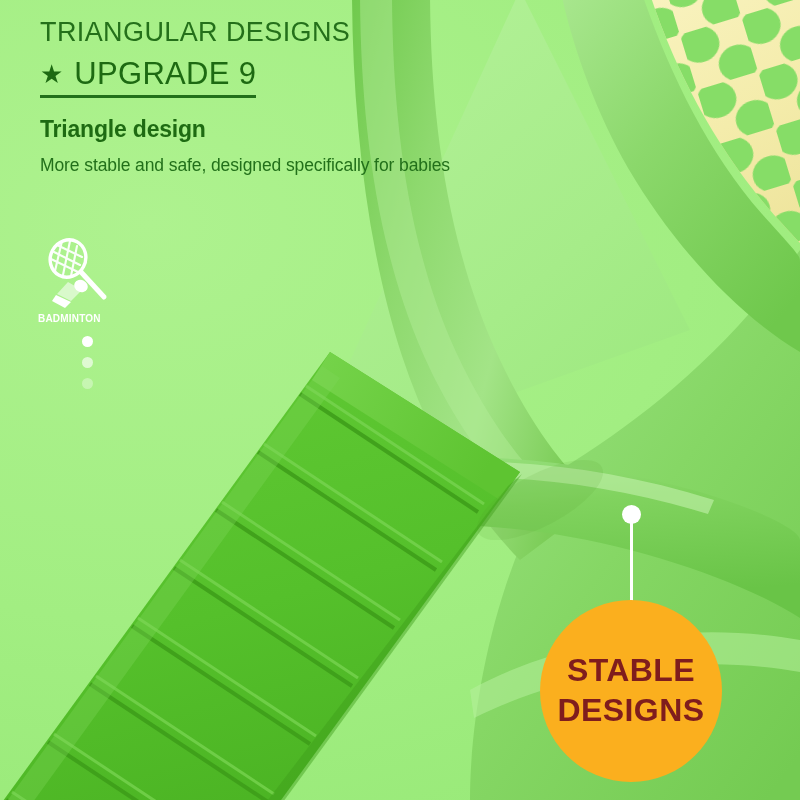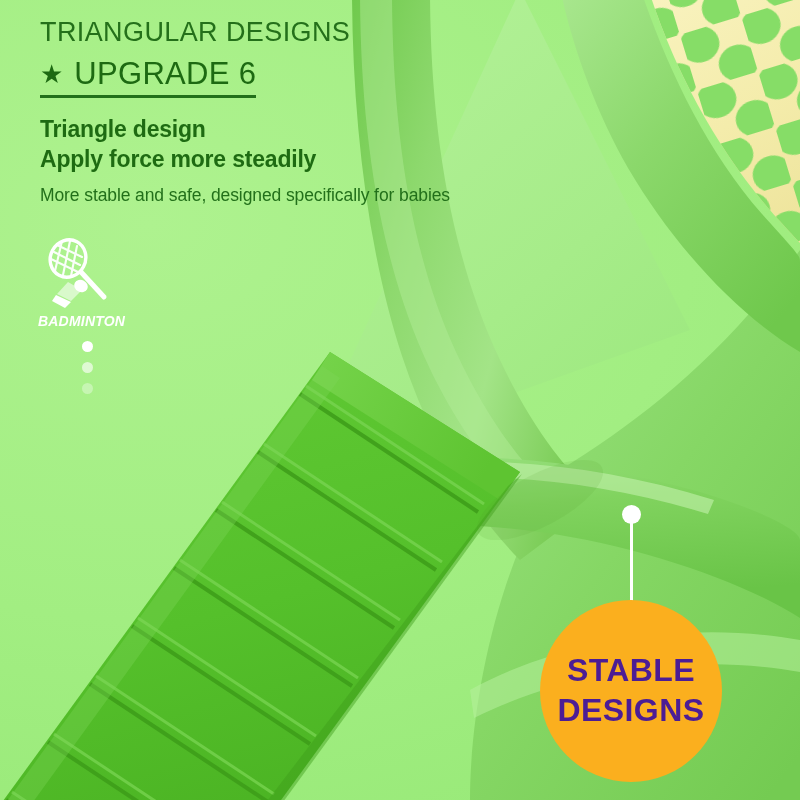--- a/index.html
+++ b/index.html
@@ -42,42 +42,42 @@
   .headline div{white-space:nowrap;}
   .subline{
     margin-top:11px;font-size:17.5px;color:#22701a;
     letter-spacing:-.1px;white-space:nowrap;
   }
 
   
   .brand{position:absolute;left:38px;top:238px;width:140px;}
   .brand-icon{width:78px;height:72px;display:block;}
   .brand-name{
-    margin-top:3px;font-size:14px;font-weight:bold;color:#ffffff;
-    letter-spacing:.2px;white-space:nowrap;font-style:italic;
+    margin-top:3px;font-size:10px;font-weight:bold;color:#ffffff;
+    letter-spacing:.2px;white-space:nowrap;
   }
   .dots{margin-top:12px;margin-left:44px;}
   .dot{width:11px;height:11px;border-radius:50%;background:#ffffff;margin-bottom:10px;}
   .dot.d2{opacity:.62;}
   .dot.d3{opacity:.34;}
 
   
   .callout-line{
     position:absolute;left:630px;top:512px;width:3px;height:110px;
     background:#ffffff;border-radius:2px;
   }
   .callout-head{
     position:absolute;left:622px;top:505px;width:19px;height:19px;
     border-radius:50%;background:#ffffff;
   }
   .badge{
     position:absolute;left:540px;top:600px;width:182px;height:182px;
     border-radius:50%;background:#fbaf1e;
     display:flex;flex-direction:column;align-items:center;justify-content:center;
-    color:#4c1d95;font-size:32px;font-weight:bold;line-height:1.24;
+    color:#7f1d1d;font-size:32px;font-weight:bold;line-height:1.24;
     letter-spacing:.4px;text-align:center;
   }
 </style>
 </head>
 <body>
 
 <div id="stage">
 
   <div class="product">
     <svg viewBox="0 0 800 800" xmlns="http://www.w3.org/2000/svg">
@@ -219,26 +219,25 @@
 
       <ellipse cx="540" cy="500" rx="70" ry="26" fill="#4f9c2c" opacity="0.12" transform="rotate(-28 540 500)"></ellipse>
     </svg>
   </div>
 
   <div class="copy">
     <div class="kicker">TRIANGULAR DESIGNS</div>
 
     <div class="upgrade-row">
       <span class="star">★</span>
-      <span class="upgrade-text">UPGRADE 6</span>
+      <span class="upgrade-text">UPGRADE 9</span>
     </div>
 
     <div class="headline">
       <div>Triangle design</div>
-      <div>Apply force more steadily</div>
     </div>
 
     <div class="subline">More stable and safe, designed specifically for babies</div>
   </div>
 
   <div class="brand">
     <svg class="brand-icon" viewBox="0 0 78 72">
       <g fill="none" stroke="#ffffff" stroke-width="3.4" stroke-linecap="round">
 
         <ellipse cx="30" cy="20.5" rx="17.5" ry="19" transform="rotate(28 30 20.5)"></ellipse>

